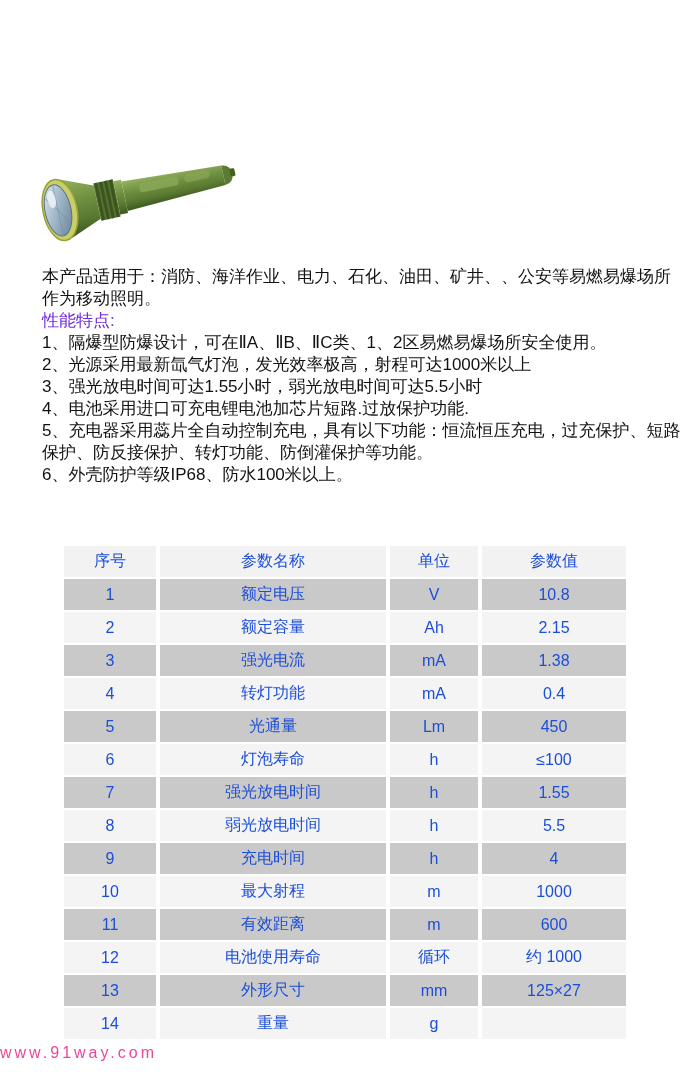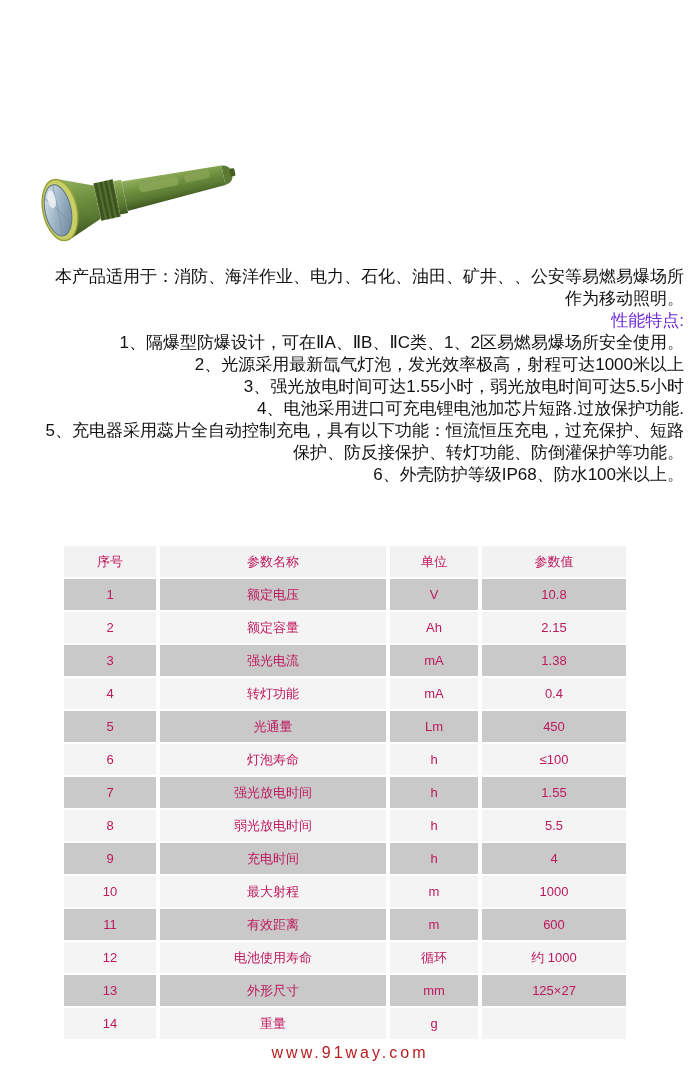--- a/index.html
+++ b/index.html
@@ -18,40 +18,40 @@
     position:absolute; top:146px; left:30px; width:218px; height:114px;
   }
   .cert-block {
     position:absolute; top:164px; left:279px; color:#dd1c1c;
     font-size:26px; line-height:36px; letter-spacing:1px; font-weight:500;
   }
   .content-block {
     position:absolute; top:266px; left:42px; width:642px;
     font-size:17px; line-height:22px; color:#111111;
   }
-  .content-block .para { margin:0;text-align:right; }
+  .content-block .para { margin:0; }
   .red-heading { color:#6d28d9; font-weight:400; }
   .param-table {
     position:absolute; top:546px; left:64px;
     display:grid;
     grid-template-columns:92px 226px 88px 144px;
     column-gap:4px; row-gap:2px;
     background:#ffffff;
   }
   .row-wrap { display:contents; }
   .cell {
     height:31px; display:flex; align-items:center; justify-content:center;
-    font-size:13px; color:#be185d; overflow:hidden; white-space:nowrap;
+    font-size:16px; color:#1d4ed8; overflow:hidden; white-space:nowrap;
   }
   .cell.head { background:#f2f2f2; }
   .cell.dark { background:#c9c9c9; }
   .cell.light { background:#f4f4f4; }
   .watermark {
     position:absolute; top:1044px; left:0; width:100%;
-    text-align:center; color:#b91c1c; font-size:16px; letter-spacing:3px;
+    text-align:left; color:#ec4899; font-size:16px; letter-spacing:3px;
   }
 </style>
 </head>
 <body>
 
 <div id="page">
 
 
   <div class="product-image">
     <svg width="218" height="114" viewBox="0 0 218 114" xmlns="http://www.w3.org/2000/svg">

